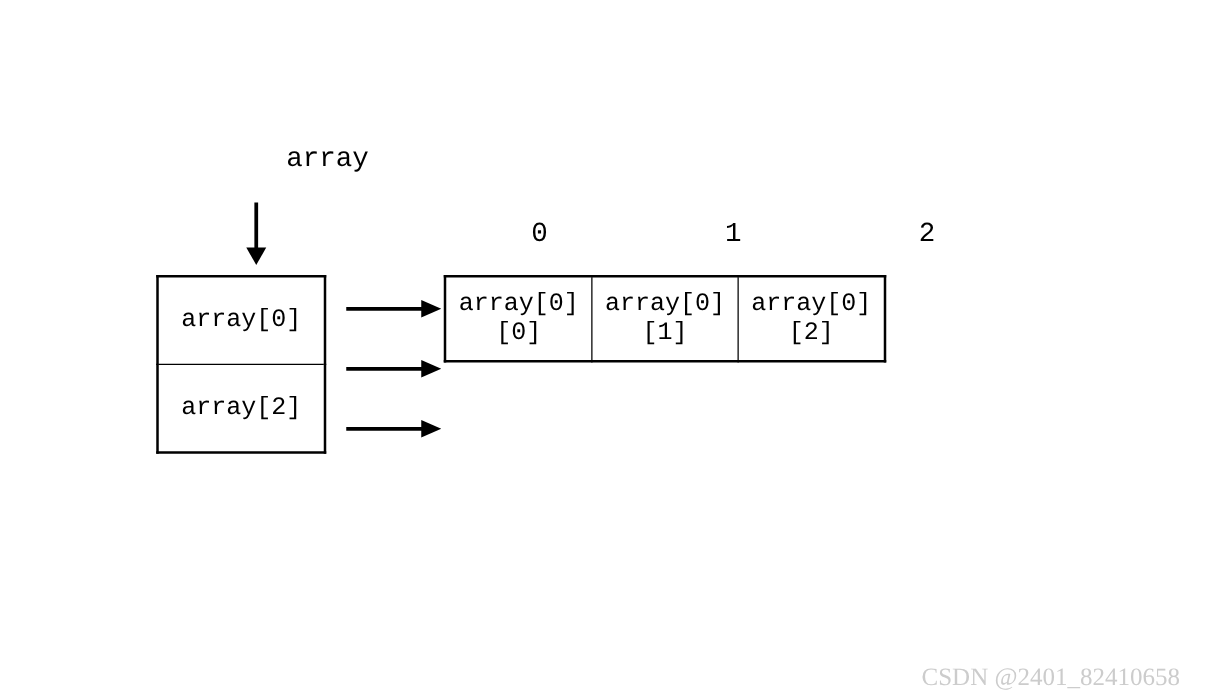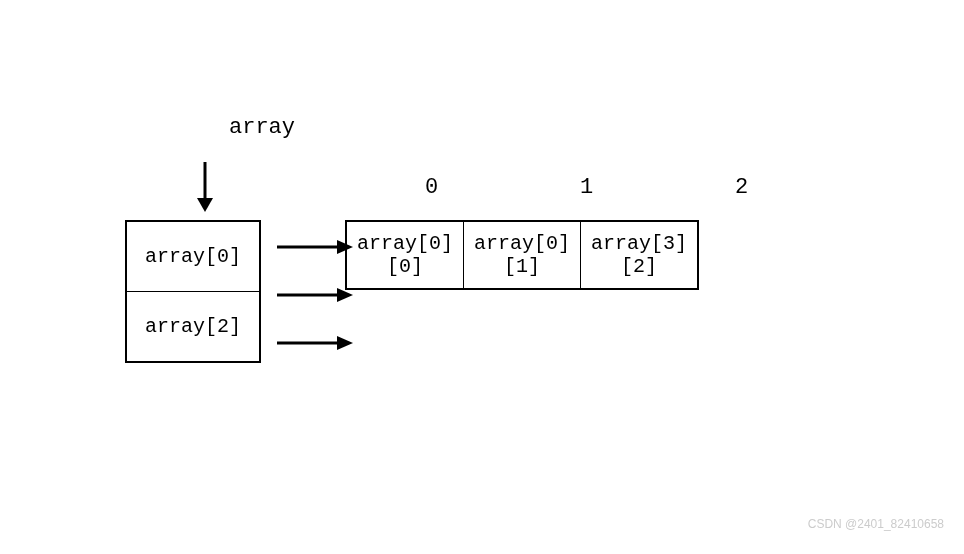--- a/index.html
+++ b/index.html
@@ -53,21 +53,21 @@
     .col-header {
       position: absolute;
       font-size: 22px;
       top: 0;
     }
     .col-h0 { left: 70px; }
     .col-h1 { left: 225px; }
     .col-h2 { left: 380px; }
     .right-table {
       position: absolute;
-      left: 220px;
+      left: 230px;
       top: 105px;
       border: 2px solid #000;
       border-collapse: collapse;
     }
     .right-table td {
       border: 1px solid #000;
       padding: 10px 10px;
       font-size: 20px;
       text-align: center;
       height: 48px;
@@ -76,24 +76,24 @@
     .h-arrow {
       position: absolute;
       left: 150px;
     }
     .h-arrow-0 { top: 122px; }
     .h-arrow-1 { top: 170px; }
     .h-arrow-2 { top: 218px; }
     .watermark {
       position: absolute;
       right: 20px;
-      bottom: 23px;
+      bottom: 0;
       color: #ccc;
-      font-size: 12px;
-      font-family: Liberation Sans, sans-serif;
+      font-size: 20px;
+      font-family: Liberation Serif, serif;
     }
   </style>
 </head>
 <body>
 
 <div class="diagram">
 
   <div class="array-label">array</div>
 
   <svg class="down-arrow" width="30" height="55">
@@ -129,20 +129,20 @@
   <svg class="h-arrow h-arrow-2" width="80" height="20">
     <line x1="2" y1="10" x2="65" y2="10" stroke="#000" stroke-width="3"></line>
     <polygon points="78,10 62,3 62,17" fill="#000"></polygon>
   </svg>
 
   <table class="right-table">
     <tbody>
         <tr>
       <td>array[0][0]</td>
       <td>array[0][1]</td>
-      <td>array[3][2]</td>
+      <td>array[0][2]</td>
     </tr>
   </tbody>
     </table>
 
 </div>
 
 <div class="watermark">CSDN @2401_82410658</div>
 
 </body></html>

